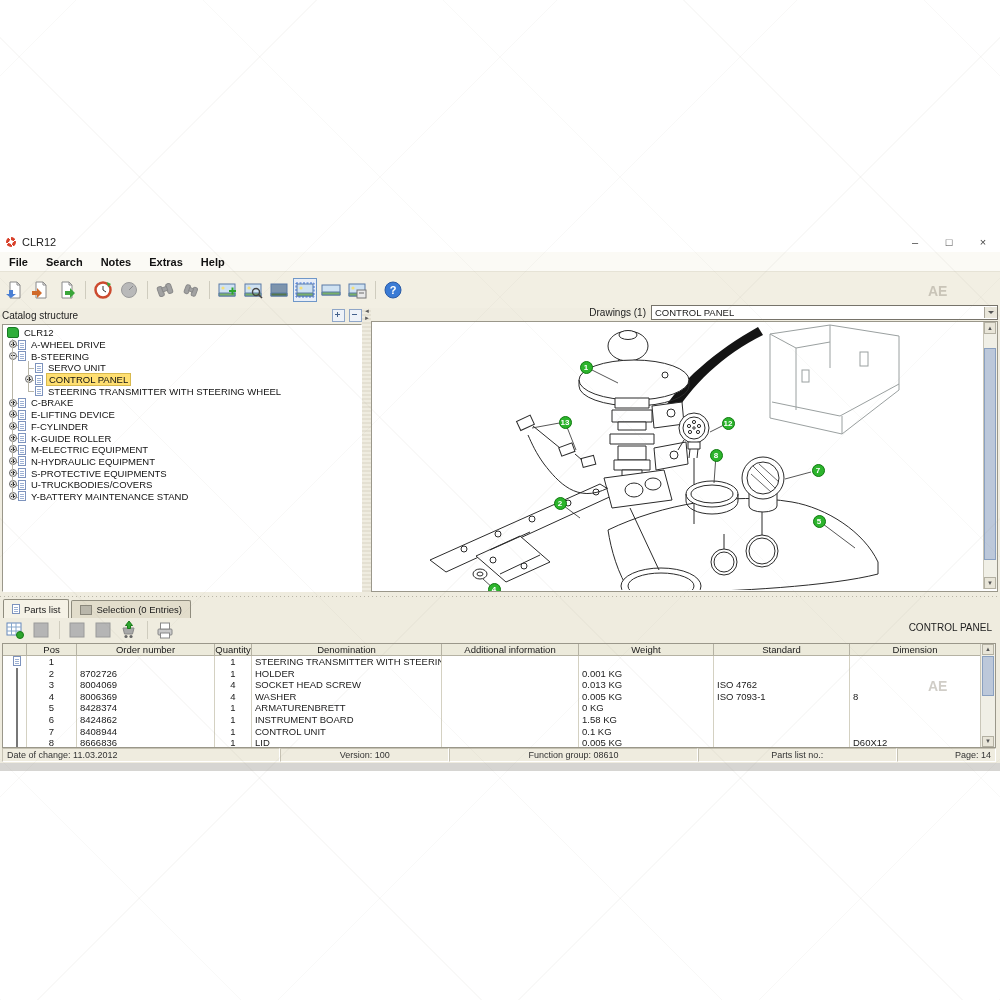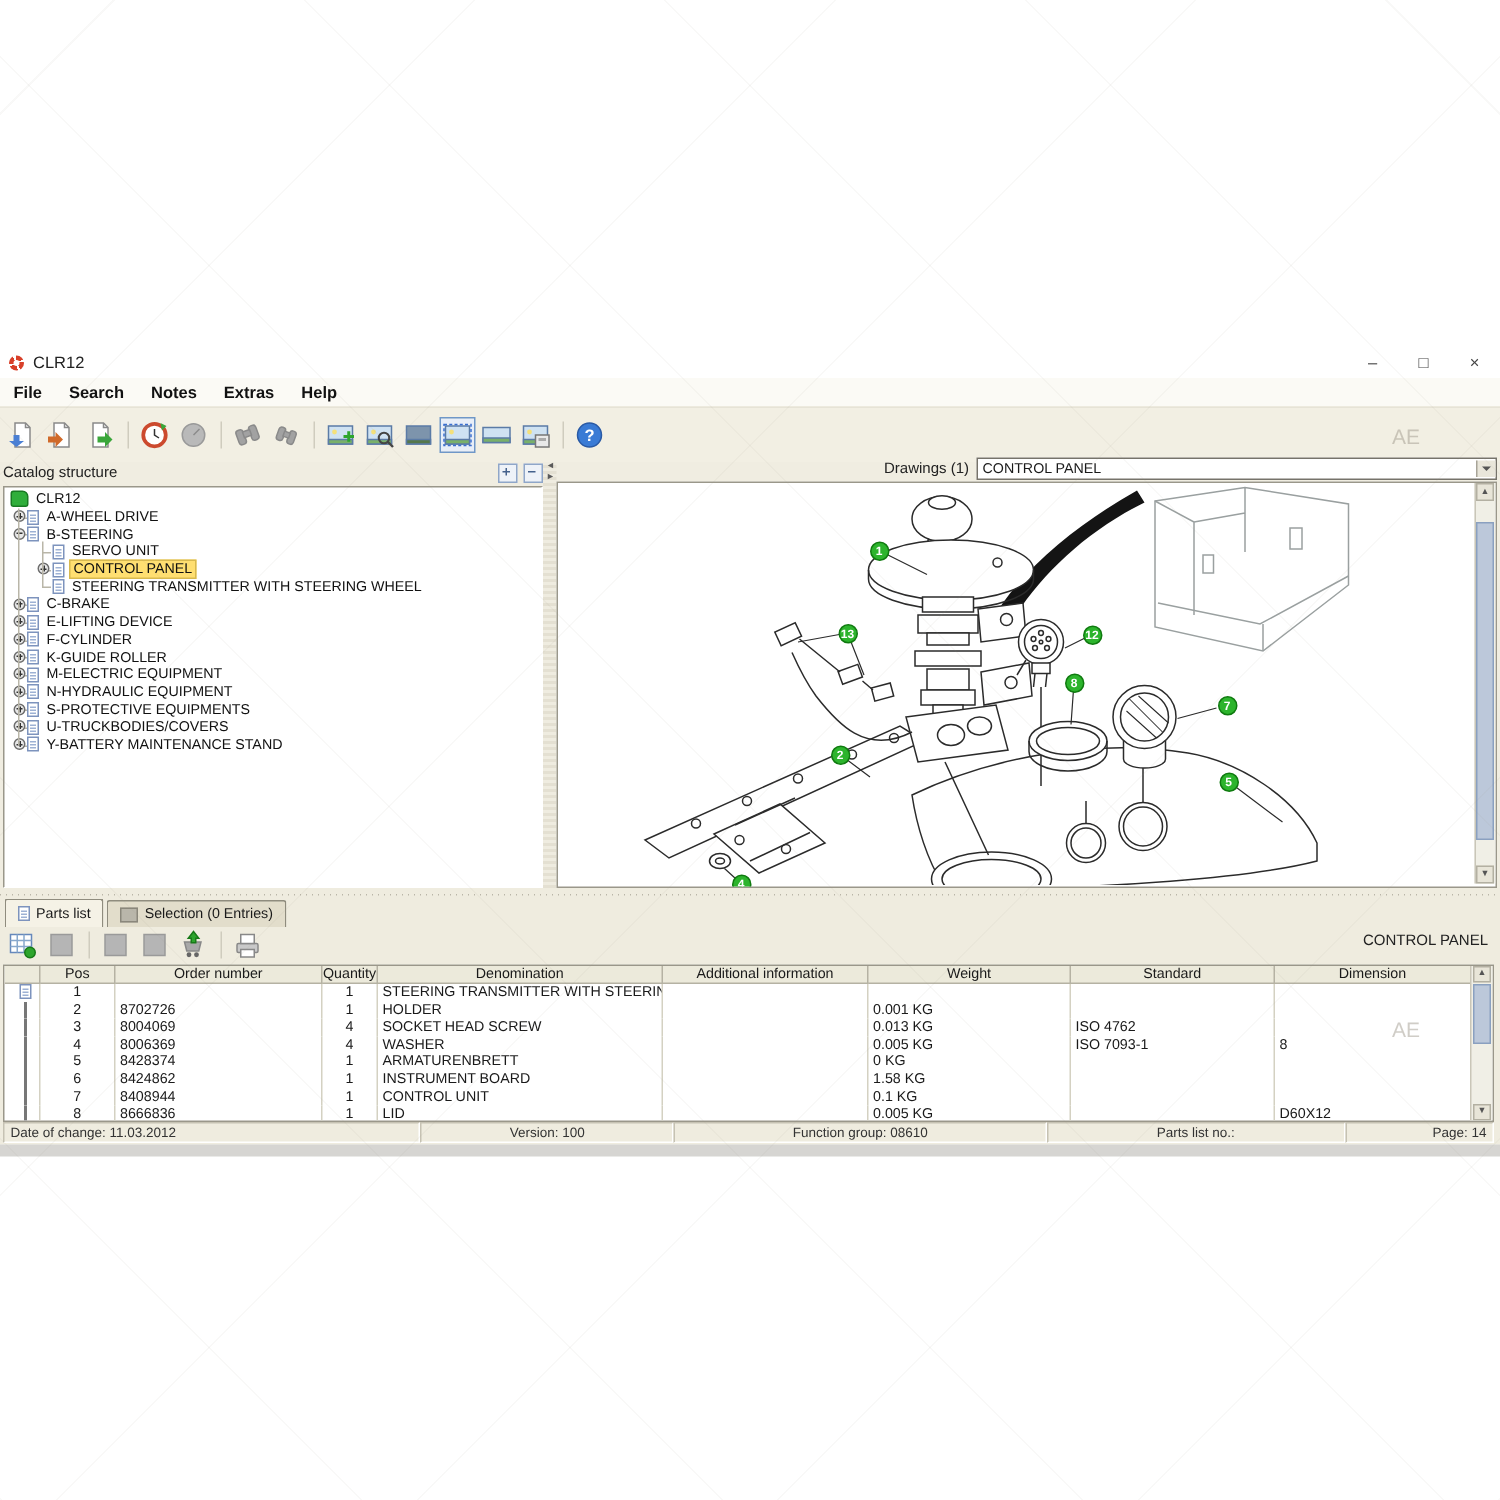--- a/index.html
+++ b/index.html
@@ -3,21 +3,21 @@
 <meta charset="utf-8">
 <style>
   html,body{margin:0;padding:0;}
   .page{position:relative;width:1000px;height:1000px;background:#ffffff;overflow:hidden;
         font-family:"Liberation Sans","DejaVu Sans",sans-serif;color:#1a1a1a;}
   
   .wm-lines{position:absolute;inset:0;pointer-events:none;z-index:50;
     background:
       repeating-linear-gradient(45deg,rgba(150,145,130,0.06) 0 1px,transparent 1px 170px),
       repeating-linear-gradient(-45deg,rgba(150,145,130,0.06) 0 1px,transparent 1px 170px);}
-  .wm-text{position:absolute;color:rgba(150,145,130,0.45);font-size:14px;font-weight:normal;z-index:51;pointer-events:none;}
+  .wm-text{position:absolute;color:rgba(150,145,130,0.45);font-size:14px;font-weight:bold;z-index:51;pointer-events:none;}
 
   
   .app{position:absolute;left:0;top:232px;width:1000px;height:531px;background:#f0ede1;}
   .graystrip{position:absolute;left:0;top:763px;width:1000px;height:8px;background:#d6d5d2;}
 
   .titlebar{position:absolute;left:0;top:0;width:100%;height:20px;background:#ffffff;display:flex;align-items:center;}
   .appicon{width:10px;height:10px;border-radius:50%;margin:0 6px 0 6px;
     background:conic-gradient(#d8402a 0 60deg,#fff 60deg 80deg,#d8402a 80deg 150deg,#fff 150deg 170deg,#d8402a 170deg 240deg,#fff 240deg 260deg,#d8402a 260deg 330deg,#fff 330deg 360deg);
     position:relative;}
   .appicon::after{content:"";position:absolute;left:3px;top:3px;width:4px;height:4px;border-radius:50%;background:#fff;}

